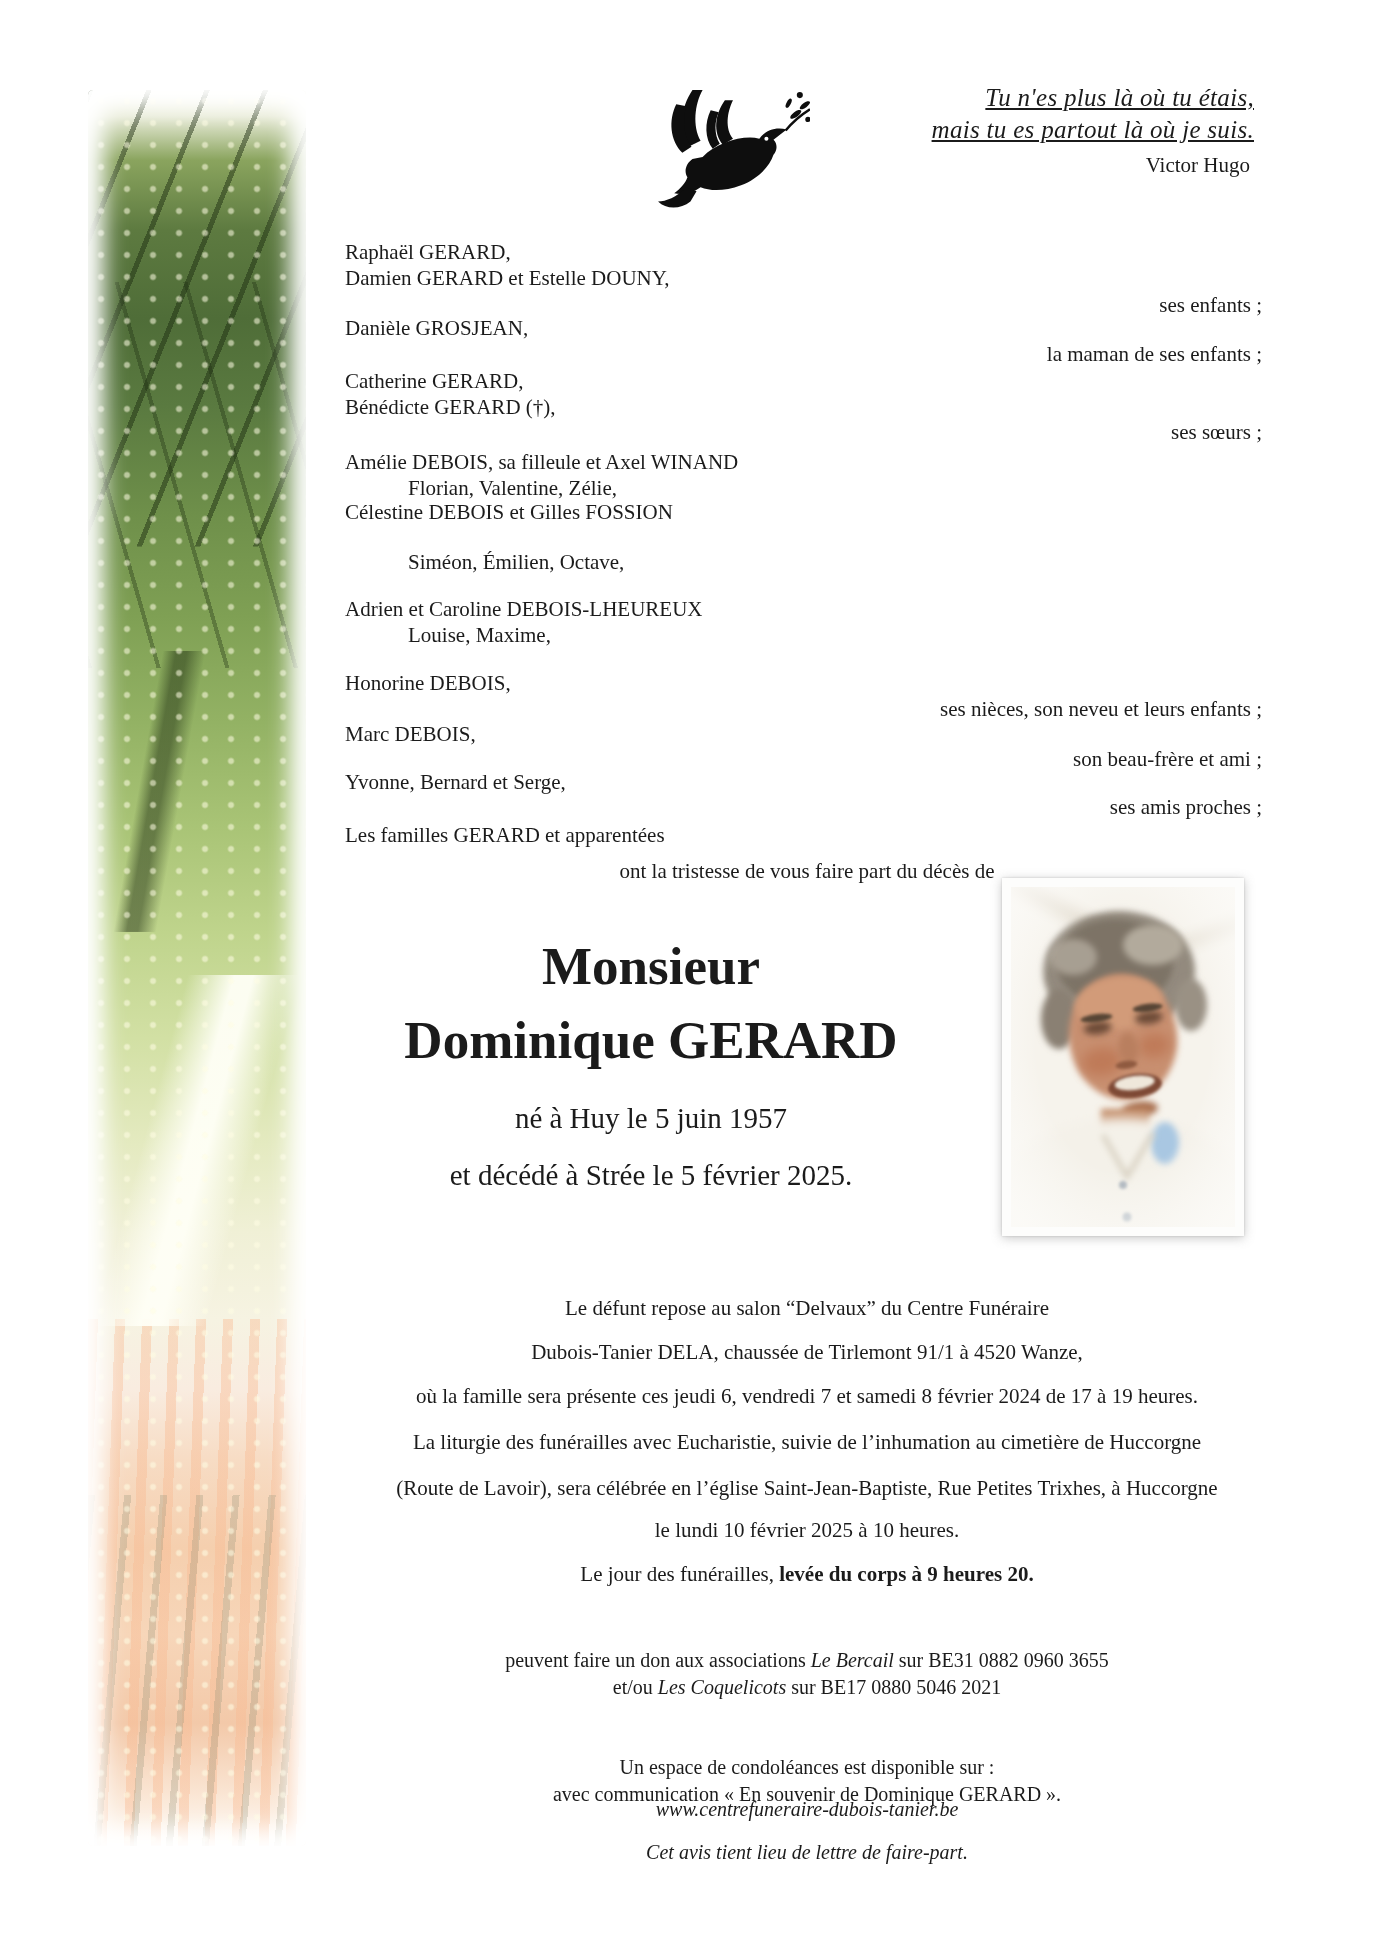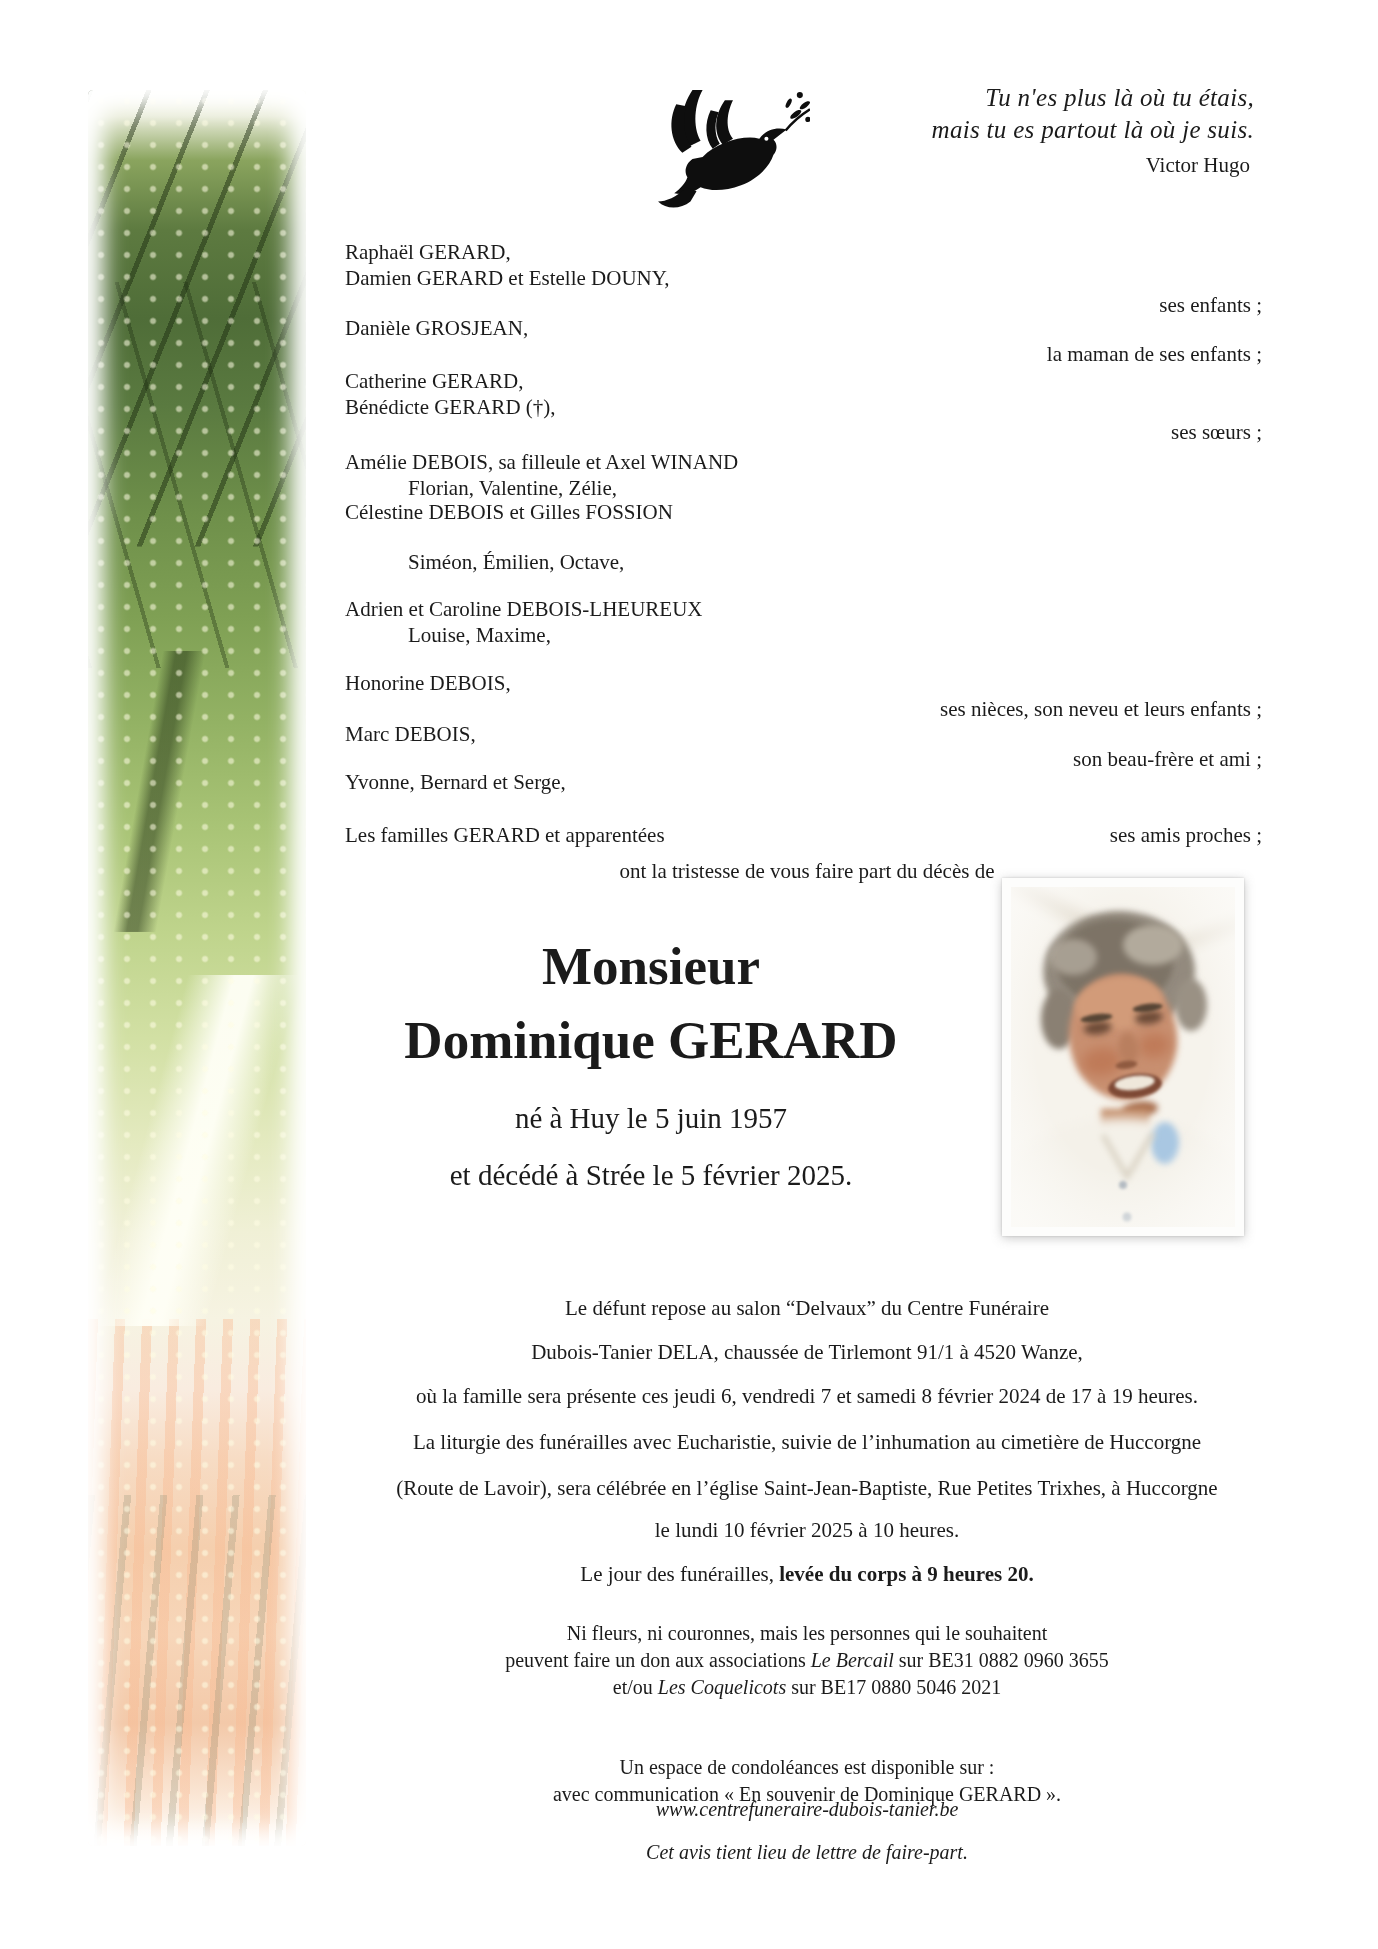--- a/index.html
+++ b/index.html
@@ -22,21 +22,21 @@
         #fdfdf8 0%, #e9ecd9 1.5%, #8aa45e 4%, #5d7a40 8%, #4f6d38 13%, #5a7a40 18%,
         #6e8f4a 24%, #7fa054 30%, #93b264 36%, #a9c476 42%, #bfd48c 48%, #d2e0a4 54%,
         #e4eac0 60%, #f0f0d6 65%, #f6f3e2 70%, #f9ece0 74%, #f7dcc4 78%, #f5cfae 83%,
         #f7d6b9 88%, #f3c9a9 93%, #fae5d3 97%, #fffdf9 100%);
     box-shadow: inset 0 0 22px 16px #ffffff;
   }
   
   .dove{position:absolute;left:658px;top:86px;width:152px;height:160px;}
   
   .quote{position:absolute;top:82px;right:124px;text-align:right;}
-  .q-line{font-style:italic;font-size:25px;line-height:32px;letter-spacing:.3px;}
+  .q-line{font-style:italic;font-size:25px;line-height:32px;letter-spacing:.3px;text-decoration:underline;}
   .q-author{font-size:21px;margin-top:7px;padding-right:4px;}
   
   #family{position:absolute;inset:0;}
   .fam{position:absolute;font-size:21px;white-space:nowrap;}
   .fam.name{left:345px;}
   .fam.name-indent{left:408px;}
   .fam.relation{right:116px;}
   .fam.center{left:345px;width:924px;text-align:center;white-space:normal;}
   
   .title-block{position:absolute;left:340px;width:622px;text-align:center;}
@@ -101,21 +101,21 @@
       <div class="fam name-indent" style="top: 476px;">Florian, Valentine, Zélie,</div>
       <div class="fam name" style="top: 500px;">Célestine DEBOIS et Gilles FOSSION</div>
       <div class="fam name-indent" style="top: 550px;">Siméon, Émilien, Octave,</div>
       <div class="fam name" style="top: 597px;">Adrien et Caroline DEBOIS-LHEUREUX</div>
       <div class="fam name-indent" style="top: 623px;">Louise, Maxime,</div>
       <div class="fam name" style="top: 671px;">Honorine DEBOIS,</div>
       <div class="fam relation" style="top: 697px;">ses nièces, son neveu et leurs enfants ;</div>
       <div class="fam name" style="top: 722px;">Marc DEBOIS,</div>
       <div class="fam relation" style="top: 747px;">son beau-frère et ami ;</div>
       <div class="fam name" style="top: 770px;">Yvonne, Bernard et Serge,</div>
-      <div class="fam relation" style="top: 823px;">ses amis proches ;</div>
+      <div class="fam relation" style="top: 795px;">ses amis proches ;</div>
       <div class="fam name" style="top: 823px;">Les familles GERARD et apparentées</div>
       <div class="fam center" style="top: 859px;">ont la tristesse de vous faire part du décès de</div>
     </div>
 
   <div class="title-block" style="top:936px;height:290px;">
     <div class="t-monsieur">Monsieur</div>
     <div class="t-name">Dominique GERARD</div>
     <div class="t-birth">né à Huy le 5 juin 1957</div>
     <div class="t-death">et décédé à Strée le 5 février 2025.</div>
   </div>
@@ -173,21 +173,20 @@
 
   <div class="dline bold" style="top:1296px">Le défunt repose au salon “Delvaux” du Centre Funéraire</div>
   <div class="dline bold" style="top:1340px">Dubois-Tanier DELA, chaussée de Tirlemont 91/1 à 4520 Wanze,</div>
   <div class="dline bold" style="top:1384px">où la famille sera présente ces jeudi 6, vendredi 7 et samedi 8 février 2024 de 17 à 19 heures.</div>
 
   <div class="dline" style="top:1430px">La liturgie des funérailles avec Eucharistie, suivie de l’inhumation au cimetière de Huccorgne</div>
   <div class="dline" style="top:1476px">(Route de Lavoir), sera célébrée en l’église Saint-Jean-Baptiste, Rue Petites Trixhes, à Huccorgne</div>
   <div class="dline bold" style="top:1518px">le lundi 10 février 2025 à 10 heures.</div>
   <div class="dline" style="top:1562px"><span>Le jour des funérailles, </span><b>levée du corps à 9 heures 20.</b></div>
 
-  <div class="dline small" style="top:1622px">Ni fleurs, ni couronnes, mais les personnes qui le souhaitent</div>
   <div class="dline small" style="top:1649px"><span>peuvent faire un don aux associations </span><i>Le Bercail</i><span> sur BE31 0882 0960 3655</span></div>
   <div class="dline small" style="top:1676px"><span>et/ou </span><i>Les Coquelicots</i><span> sur BE17 0880 5046 2021</span></div>
   <div class="dline small" style="top:1783px">avec communication « En souvenir de Dominique GERARD ».</div>
 
   <div class="dline small" style="top:1756px">Un espace de condoléances est disponible sur :</div>
   <div class="dline small italic" style="top:1798px">www.centrefuneraire-dubois-tanier.be</div>
   <div class="dline small italic" style="top:1841px">Cet avis tient lieu de lettre de faire-part.</div>
 
 </div>
 

